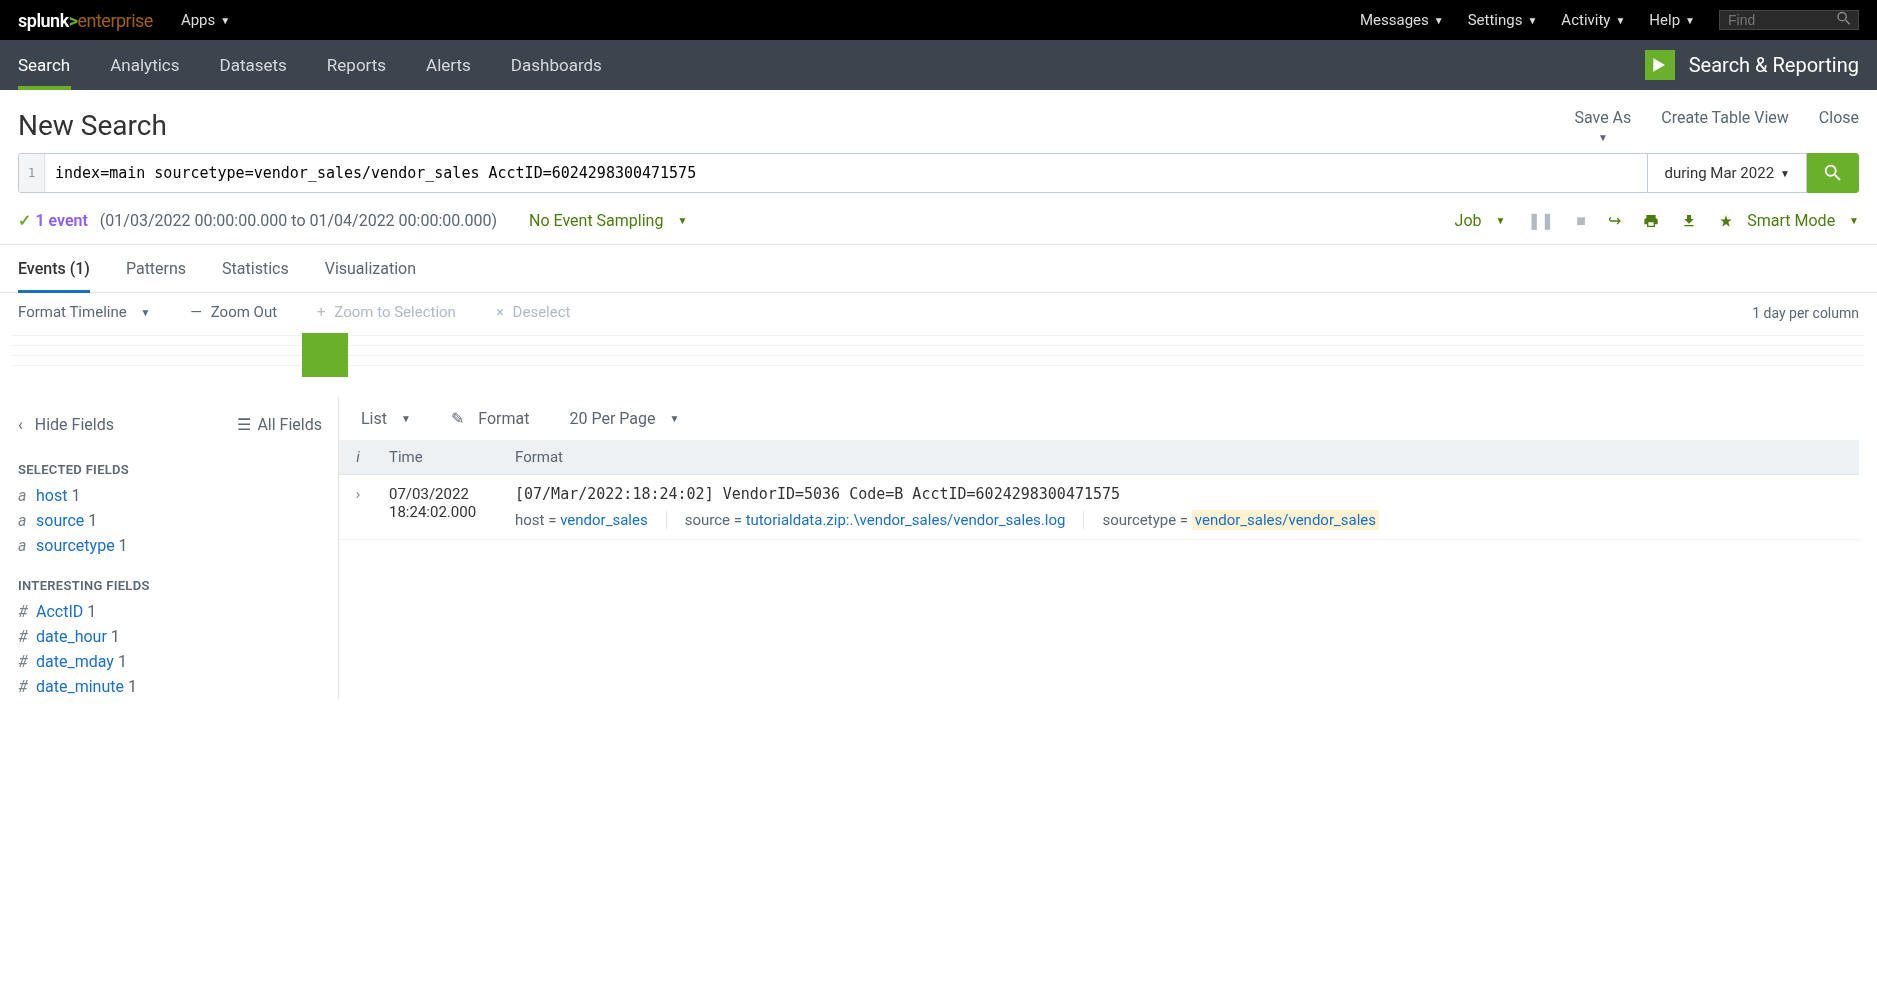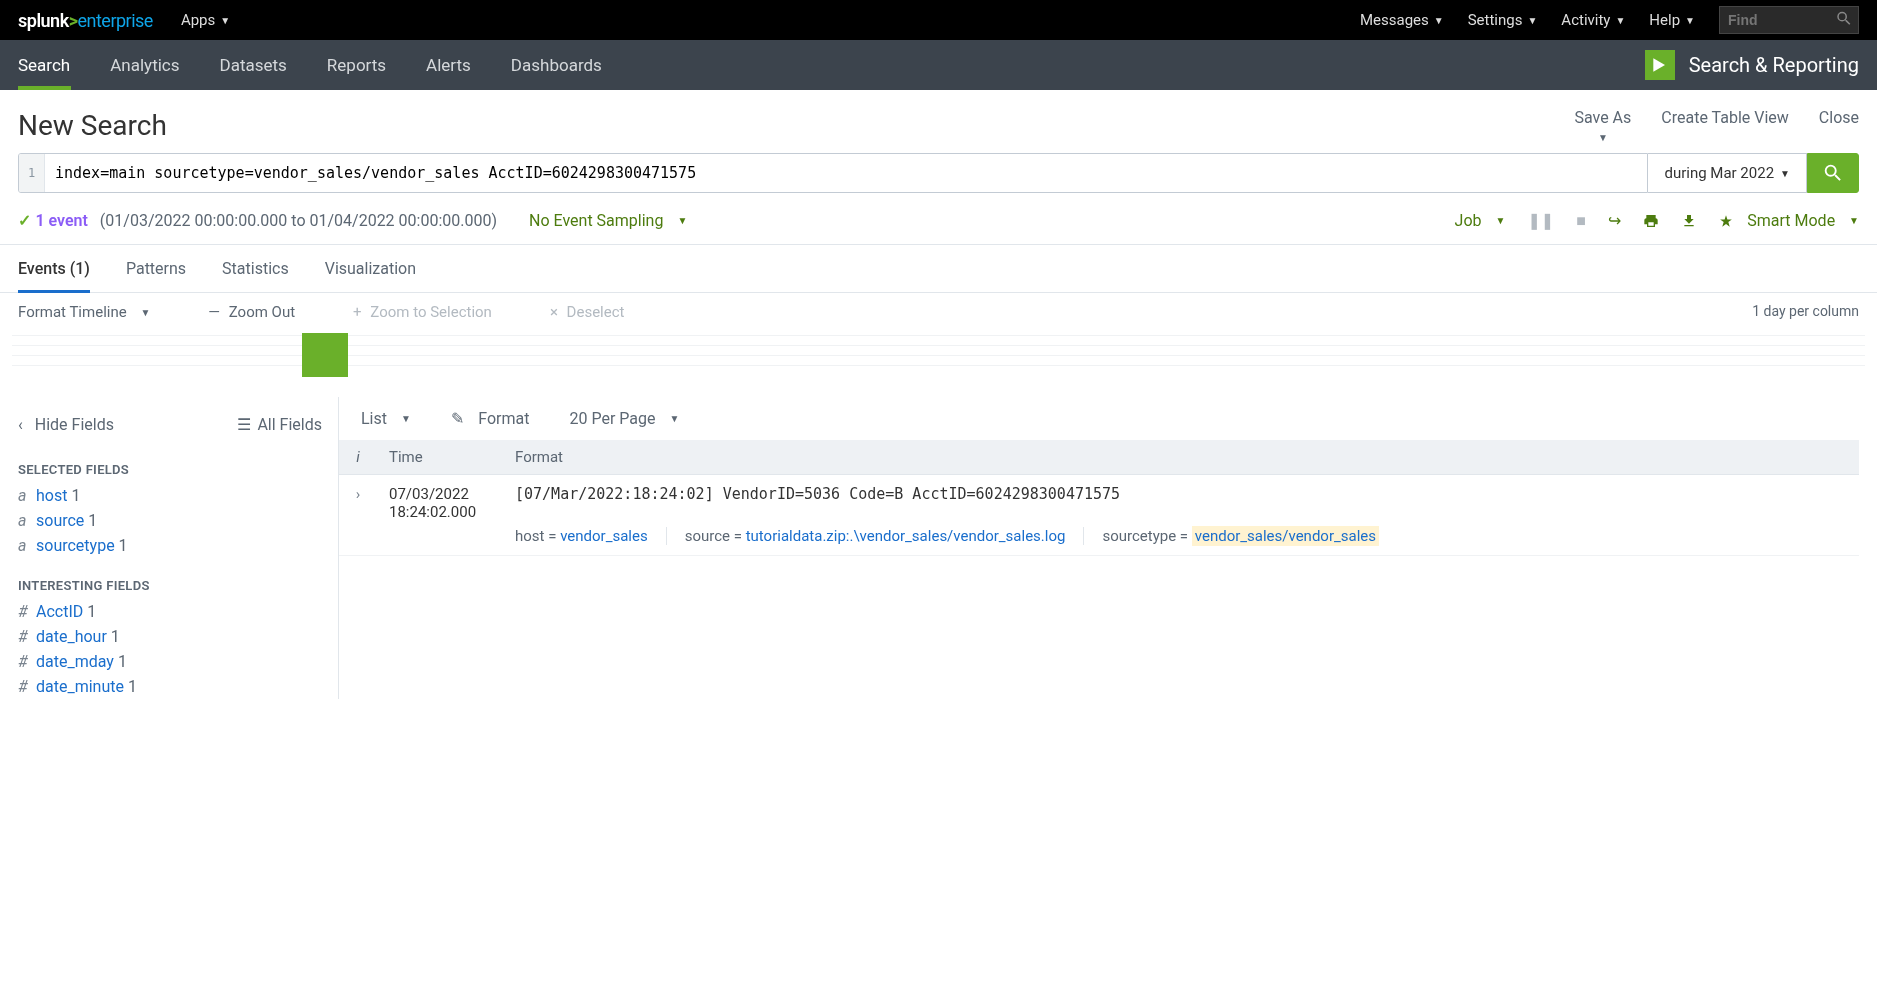--- a/index.html
+++ b/index.html
@@ -3,25 +3,25 @@
 <meta charset="utf-8">
 <style>
 * { box-sizing: border-box; margin: 0; padding: 0; }
 body { font-family: -apple-system, BlinkMacSystemFont, "Segoe UI", Roboto, Helvetica, Arial, sans-serif; font-size: 14px; color: #333; background: #fff; }
 
 
 .topbar { background: #000; height: 40px; display: flex; align-items: center; padding: 0 18px; color: #ccc; }
 .brand { font-size: 18px; font-weight: 600; letter-spacing: -0.5px; }
 .brand .s1 { color: #fff; }
 .brand .gt { color: #6ab02a; font-weight: 700; }
-.brand .s2 { color: #0ea5e9; font-weight: 400; }
+.brand .s2 { color: #a16207; font-weight: 400; }
 .top-left { display: flex; align-items: center; gap: 28px; }
 .top-right { margin-left: auto; display: flex; align-items: center; gap: 24px; }
 .top-item { color: #ddd; font-size: 15px; cursor: pointer; display: inline-flex; align-items: center; gap: 5px; }
-.top-search { background: #2a2a2a; border: 1px solid #444; height: 28px; width: 140px; padding: 0 28px 0 8px; color: #ffffff; font-size: 14px; position: relative; font-weight: bold; }
+.top-search { background: #2a2a2a; border: 1px solid #444; height: 20px; width: 140px; padding: 0 28px 0 8px; color: #ffffff; font-size: 14px; position: relative; }
 .top-search-wrap { position: relative; }
 .top-search-wrap .mag { position: absolute; right: 6px; top: 50%; transform: translateY(-50%); color: #888; }
 
 
 .navbar { background: #3c444d; height: 50px; display: flex; align-items: stretch; padding: 0 0 0 18px; }
 .nav-item { color: #d5d8db; font-size: 17px; display: flex; align-items: center; padding: 0 20px; cursor: pointer; position: relative; }
 .nav-item:first-child { padding-left: 0; }
 .nav-item.active { color: #fff; }
 .nav-item.active::after { content: ""; position: absolute; left: 0; right: 38px; bottom: 0; height: 4px; background: #6ab02a; left:0; width:53px;}
 .navbar .nav-item.active::after { left: 0; width: 53px; }
@@ -52,21 +52,21 @@
 .icon-btn { color:#4d7c0f; cursor:pointer; display:inline-flex; align-items:center; gap:5px;}
 .icon-btn.disabled { color:#b3bac1;}
 
 
 .tabs-row { display:flex; align-items:center; padding: 0 18px; border-bottom:1px solid #e1e6eb;}
 .tab { padding: 14px 0; margin-right: 36px; font-size:16px; color:#5c6773; cursor:pointer; position:relative;}
 .tab.active { color:#333; font-weight:500;}
 .tab.active::after { content:""; position:absolute; left:0; right:0; bottom:-1px; height:3px; background:#1a6ecc;}
 
 
-.timeline-row { display:flex; align-items:flex-start; padding: 10px 18px 6px 18px; font-size:15px; color:#5c6773;gap:18px;}
+.timeline-row { display:flex; align-items:flex-end; padding: 10px 18px 6px 18px; font-size:15px; color:#5c6773;}
 .tl-item { margin-right: 40px; cursor:pointer; display:inline-flex; align-items:center; gap:5px;}
 .tl-item.disabled { color:#b3bac1; cursor:default;}
 .tl-right { margin-left:auto; font-size:14px;}
 
 
 .timeline-chart { height: 50px; margin: 0 12px 20px 12px; position:relative; }
 .timeline-chart .gridline { position:absolute; left:0; right:0; border-top:1px solid #f0f2f4;}
 .timeline-chart .bar { position:absolute; bottom:0; width:46px; background:#6ab02a; left:290px; top:6px;}
 
 
@@ -84,21 +84,21 @@
 
 .events-panel { flex:1; border-left:1px solid #e1e6eb;}
 .events-toolbar { display:flex; align-items:center; padding: 12px 0 12px 22px; font-size:16px; color:#5c6773; gap:40px;}
 .events-toolbar .tb-item { cursor:pointer; display:inline-flex; align-items:center; gap:5px;}
 .events-table { width:100%; border-collapse:collapse;}
 .events-table thead th { background:#eef1f4; text-align:left; font-weight:400; color:#5c6773; padding: 8px 12px; font-size:15px; border-bottom:1px solid #e1e6eb;}
 .events-table thead th:first-child { width:38px; text-align:center;}
 .events-table thead th:nth-child(2){ width:126px;}
 .events-table tbody td { padding: 10px 12px; vertical-align:top; font-size:15px; border-bottom:1px solid #f0f2f4;}
 .events-table tbody td:first-child { text-align:center; color:#7a848f; cursor:pointer;}
-.event-raw { font-family: Consolas, Monaco, monospace; color:#333; margin-bottom:24px;}
+.event-raw { font-family: Consolas, Monaco, monospace; color:#333; margin-bottom:8px;}
 .event-meta { display:flex; gap:18px; flex-wrap:wrap; color:#5c6773;}
 .event-meta .kv { padding-right:18px; border-right:1px solid #e1e6eb;}
 .event-meta .kv:last-child { border-right:none;}
 .event-meta .ek { color:#5c6773;}
 .event-meta .ev { color:#1a6ecc;}
 .event-meta .highlight { background:#fff3d1; padding:1px 3px;}
 .caret { font-size:10px;}
 
 svg.magnifier { width:18px; height:18px; }
 </style>

